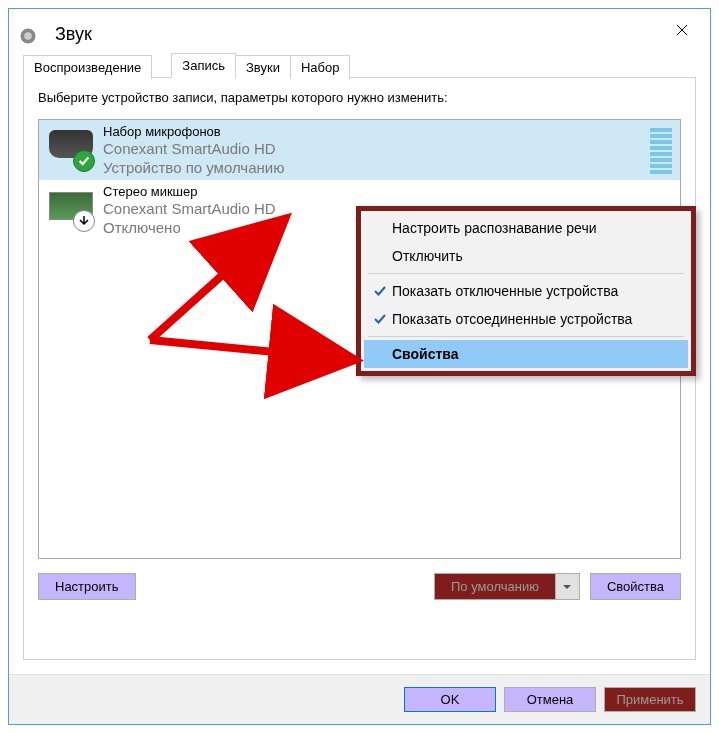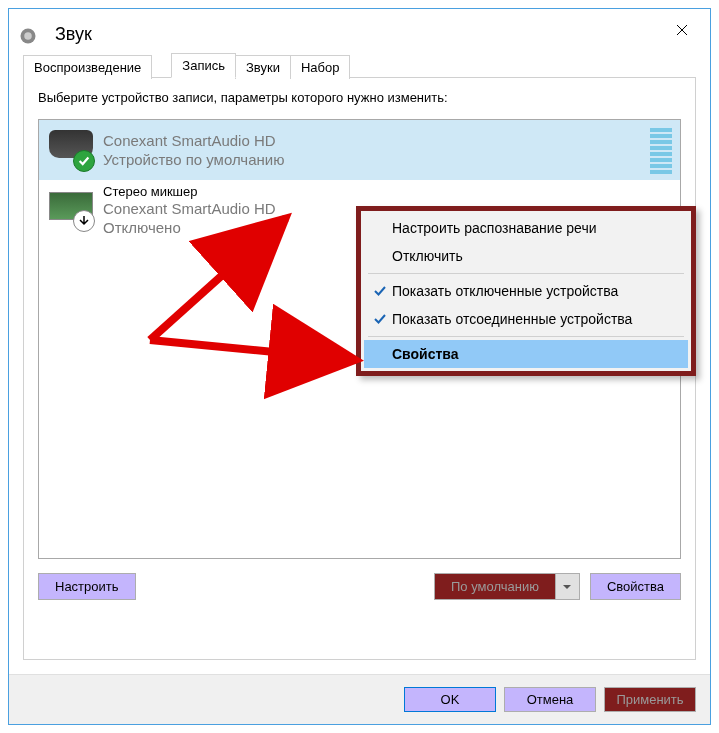--- a/index.html
+++ b/index.html
@@ -262,20 +262,21 @@
         <div class="device-row selected">
           <div class="device-icon-wrap">
             <div class="dev-mic"></div>
             <div class="overlay-badge overlay-check">
               <svg viewBox="0 0 16 16">
                   <path d="M3 8 L6.5 11.5 L13 4" stroke="#fff" stroke-width="2.5" fill="none"></path>
                 </svg>
             </div>
           </div>
           <div class="device-text">
+            <div class="dev-name">Набор микрофонов</div>
             <div class="dev-sub">Conexant SmartAudio HD</div>
             <div class="dev-status">Устройство по умолчанию</div>
           </div>
           <div class="level-meter">
             <div class="bar"></div>
               <div class="bar"></div>
               <div class="bar"></div>
               <div class="bar"></div>
             <div class="bar"></div>
               <div class="bar"></div>

